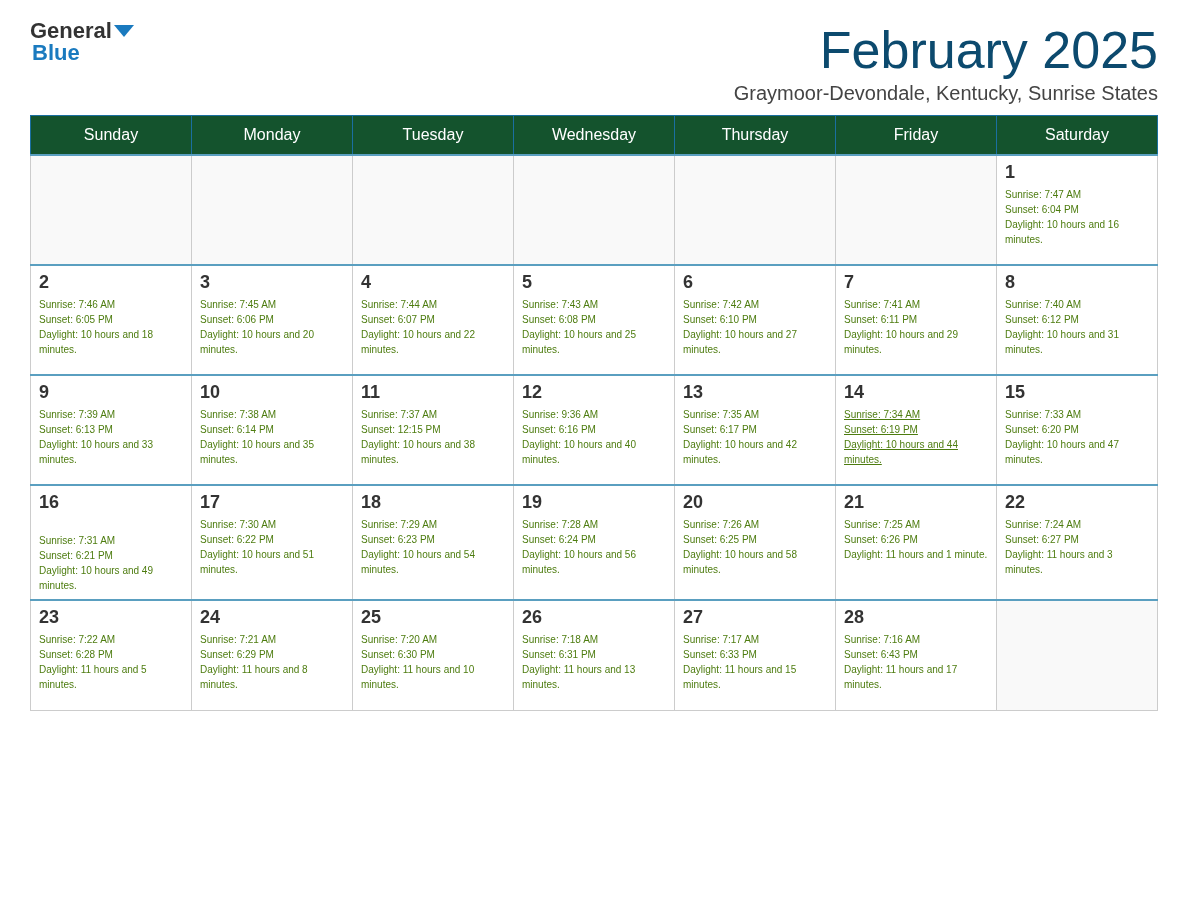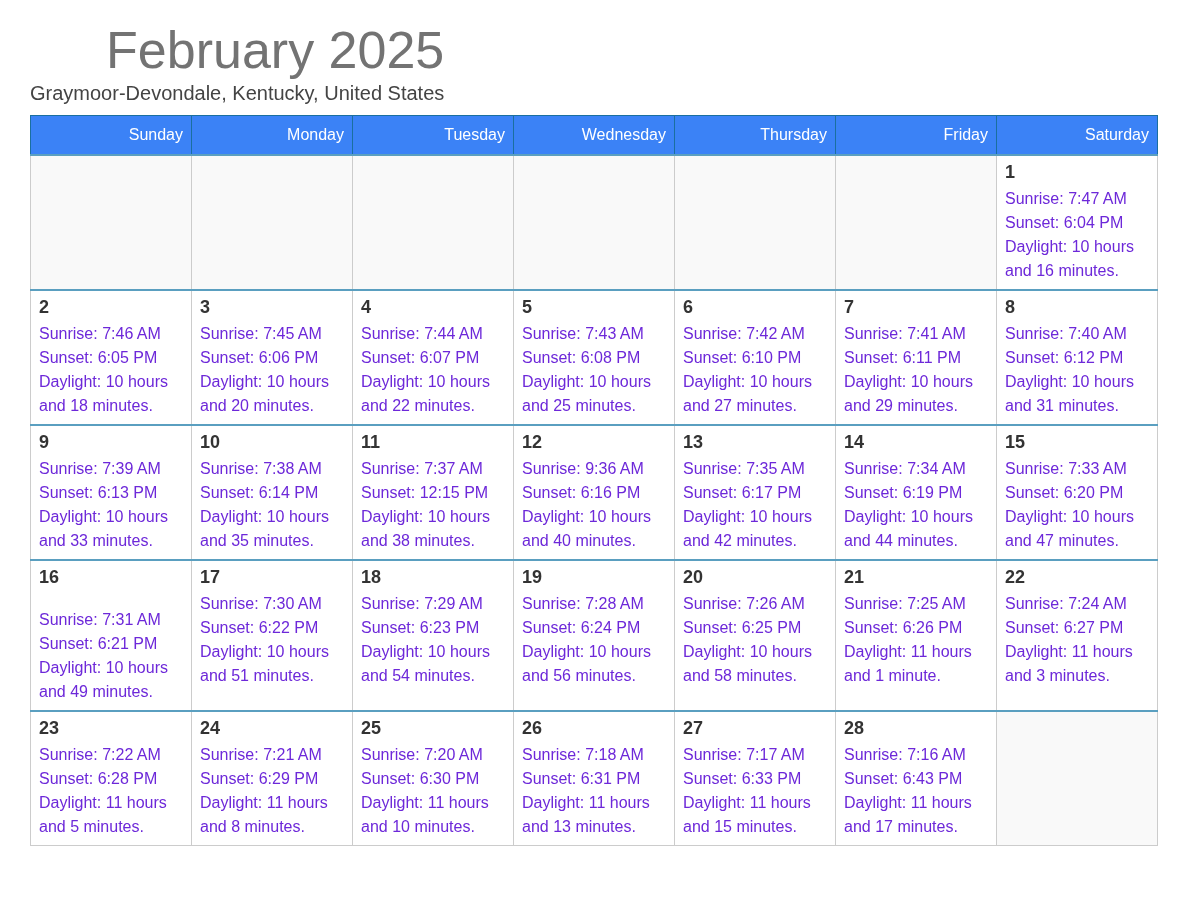--- a/index.html
+++ b/index.html
@@ -45,36 +45,36 @@
       font-weight: bold;
       color: #1a7abf;
       padding-left: 2px;
     }
     .title-block {
       text-align: right;
     }
     .month-title {
       font-size: 52px;
       font-weight: normal;
-      color: #737373;
+      color: #0c4a6e;
     }
     .location-title {
       font-size: 20px;
       color: #444;
       margin-top: 2px;
     }
     .calendar {
       width: 100%;
       border-collapse: collapse;
       margin-top: 10px;
     }
     .calendar th {
-      background-color: #3b82f6;
+      background-color: #14532d;
       color: #fff;
-      text-align: right;
+      text-align: center;
       padding: 10px 8px;
       font-size: 16px;
       font-weight: normal;
       border: 1px solid #1a6fa0;
       margin-top: 28px;
     }
     .calendar td {
       vertical-align: top;
       border: 1px solid #ccc;
       padding: 6px 8px;
@@ -85,35 +85,42 @@
       background: #f9f9f9;
     }
     .day-number {
       font-size: 18px;
       font-weight: bold;
       color: #333;
       display: block;
       margin-bottom: 4px;
     }
     .day-info {
-      font-size: 16px;
-      color: #6d28d9;
+      font-size: 10px;
+      color: #4d7c0f;
       line-height: 1.5;
     }
     tr.week-row td {
       border-top: 2px solid #5a9fc0;
     }
   </style>
 </head>
 <body>
 
 <div class="header">
+  <div class="logo">
+    <div class="logo-line1">
+      <span class="logo-text">General</span>
+      <span class="logo-arrow"></span>
+    </div>
+    <div class="logo-line2">Blue</div>
+  </div>
   <div class="title-block">
     <div class="month-title">February 2025</div>
-    <div class="location-title">Graymoor-Devondale, Kentucky, United States</div>
+    <div class="location-title">Graymoor-Devondale, Kentucky, Sunrise States</div>
   </div>
 </div>
 
 <table class="calendar">
   <thead>
     <tr>
     <th>Sunday</th>
         <th>Monday</th>
         <th>Tuesday</th>
         <th>Wednesday</th>
@@ -207,21 +214,21 @@
 Daylight: 10 hours and 40 minutes.</div>
         </td>
         <td>
           <span class="day-number">13</span>
           <div class="day-info" style="white-space: pre-line;">Sunrise: 7:35 AM
 Sunset: 6:17 PM
 Daylight: 10 hours and 42 minutes.</div>
         </td>
         <td>
           <span class="day-number">14</span>
-          <div class="day-info" style="white-space: pre-line;">Sunrise: 7:34 AM
+          <div class="day-info" style="white-space: pre-line; text-decoration: underline;">Sunrise: 7:34 AM
 Sunset: 6:19 PM
 Daylight: 10 hours and 44 minutes.</div>
         </td>
         <td>
           <span class="day-number">15</span>
           <div class="day-info" style="white-space: pre-line;">Sunrise: 7:33 AM
 Sunset: 6:20 PM
 Daylight: 10 hours and 47 minutes.</div>
         </td>
       </tr>

